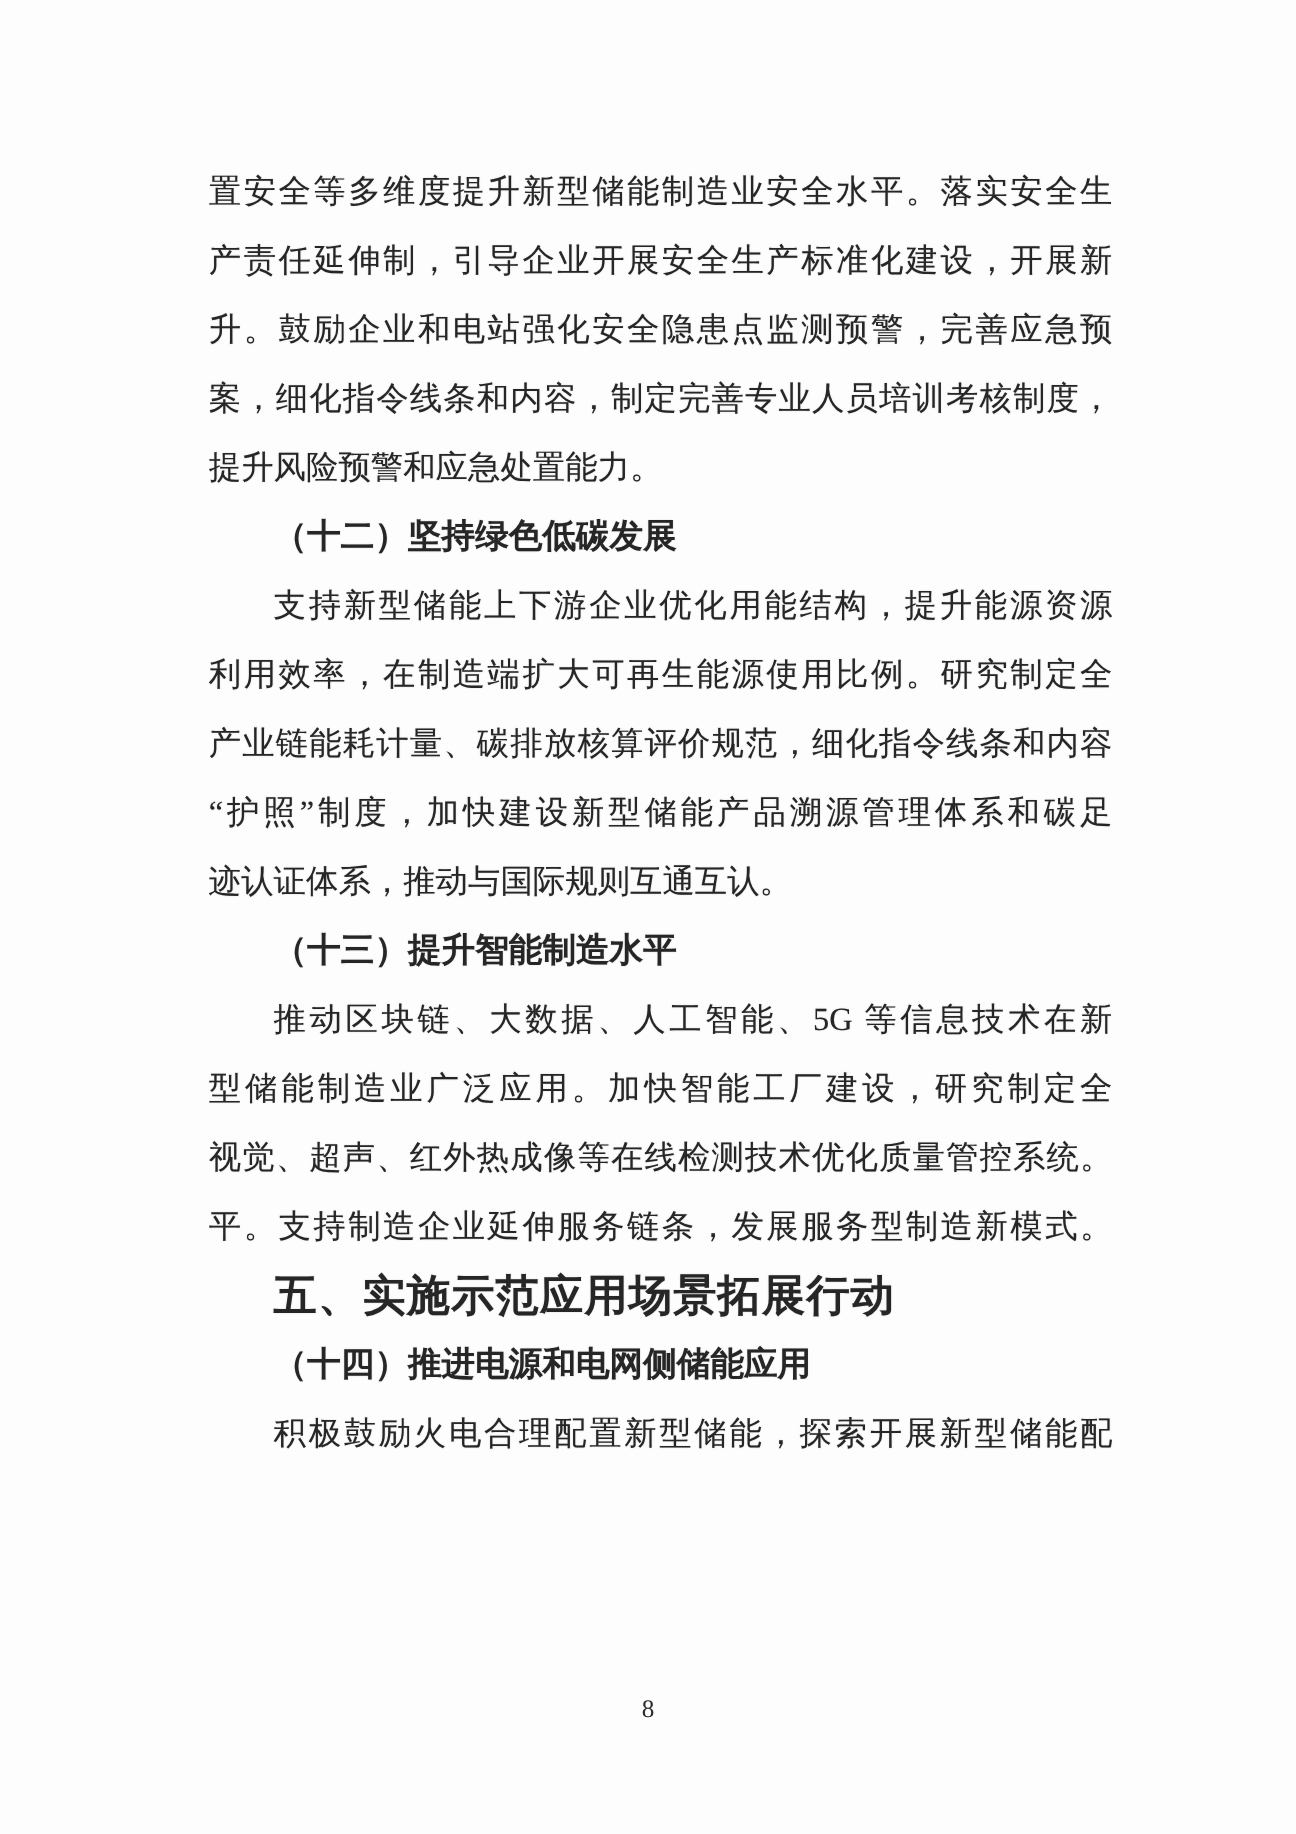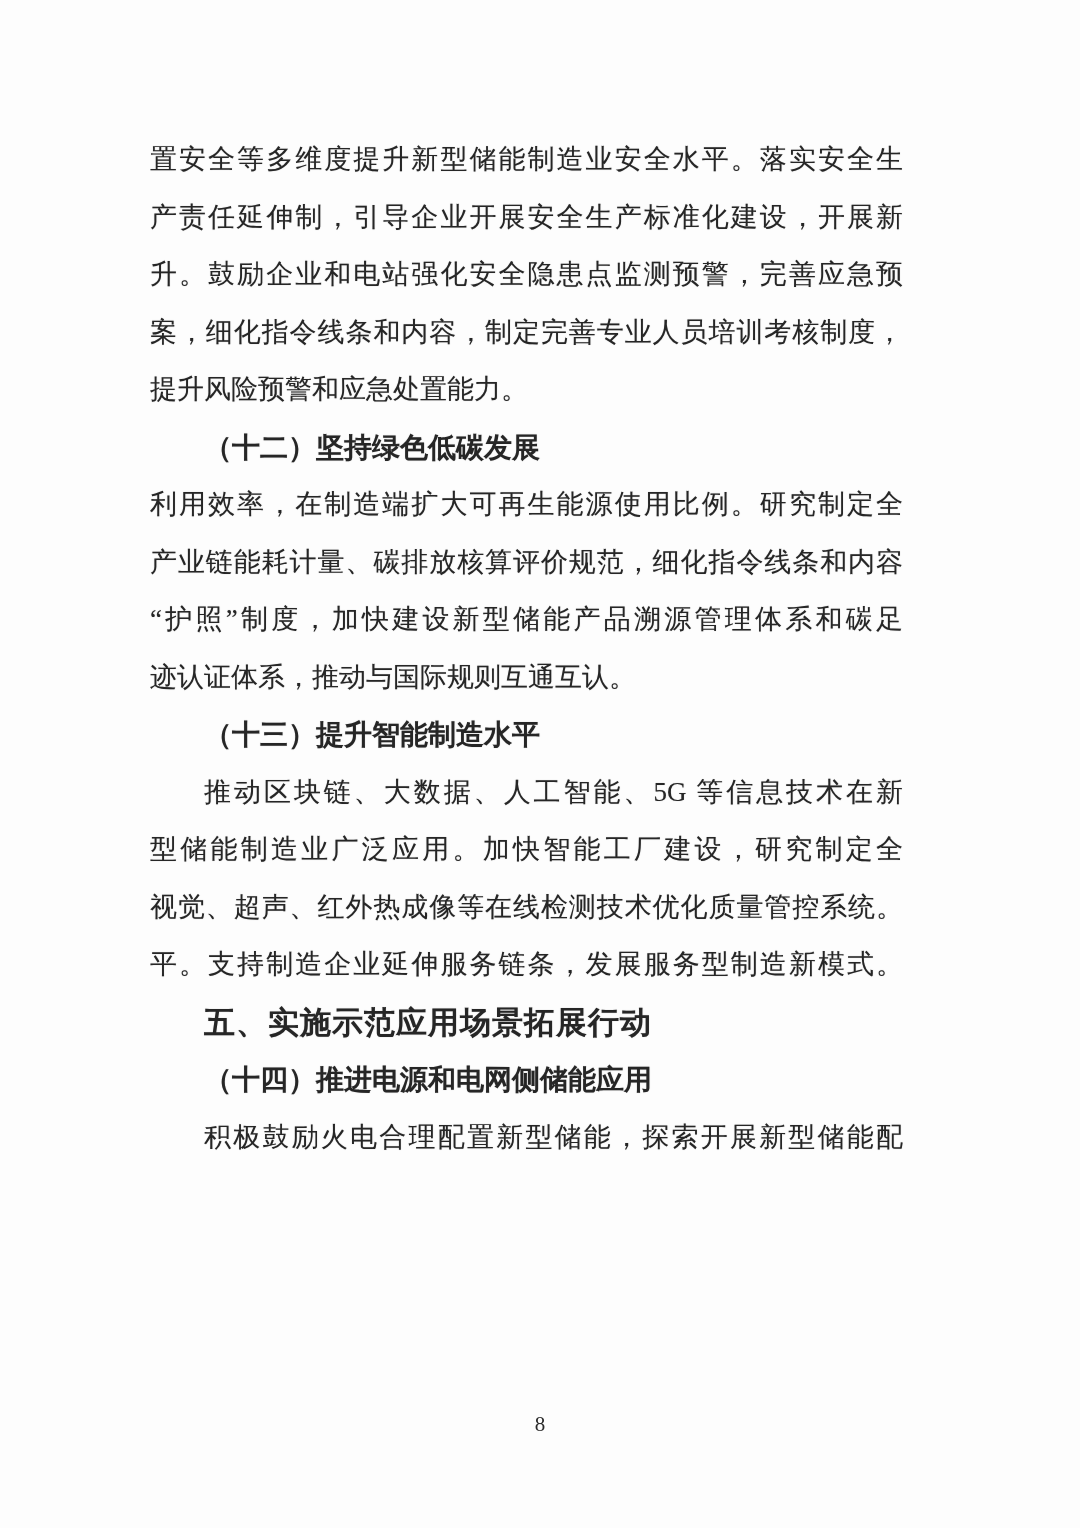--- a/index.html
+++ b/index.html
@@ -8,21 +8,21 @@
     position:relative;
     width:1080px;
     height:1528px;
     background:#fdfdfd;
     overflow:hidden;
     font-family:"Liberation Serif","DejaVu Serif",serif;
     color:#262626;
   }
   .content{
     position:absolute;
-    left:150px;
+    left:174px;
     top:131px;
     width:753px;
   }
   .ln{
     height:57.5px;
     line-height:57.5px;
     font-size:27px;
     text-align:justify;
     text-align-last:justify;
     overflow:hidden;
@@ -37,21 +37,21 @@
   }
   .h2{
     font-weight:bold;
     font-size:28px;
     text-align:left;
     text-align-last:left;
   }
   .h1{
     font-weight:bold;
     font-family:"Liberation Sans","DejaVu Sans",sans-serif;
-    font-size:31px;
+    font-size:36px;
     letter-spacing:1px;
     text-align:left;
     text-align-last:left;
   }
   .footer{
     position:absolute;
     left:0;
     right:0;
     top:1412px;
     text-align:center;
@@ -66,20 +66,21 @@
   <div class="content">
 
     <div class="ln">置安全等多维度提升新型储能制造业安全水平。落实安全生</div>
     <div class="ln">产责任延伸制，引导企业开展安全生产标准化建设，开展新</div>
     <div class="ln">升。鼓励企业和电站强化安全隐患点监测预警，完善应急预</div>
     <div class="ln">案，细化指令线条和内容，制定完善专业人员培训考核制度，</div>
     <div class="ln left">提升风险预警和应急处置能力。</div>
 
     <div class="ln ind h2">（十二）坚持绿色低碳发展</div>
 
+    <div class="ln ind">支持新型储能上下游企业优化用能结构，提升能源资源</div>
     <div class="ln">利用效率，在制造端扩大可再生能源使用比例。研究制定全</div>
     <div class="ln">产业链能耗计量、碳排放核算评价规范，细化指令线条和内容</div>
     <div class="ln">“护照”制度，加快建设新型储能产品溯源管理体系和碳足</div>
     <div class="ln left">迹认证体系，推动与国际规则互通互认。</div>
 
     <div class="ln ind h2">（十三）提升智能制造水平</div>
 
     <div class="ln ind">推动区块链、大数据、人工智能、5G 等信息技术在新</div>
     <div class="ln">型储能制造业广泛应用。加快智能工厂建设，研究制定全</div>
     <div class="ln">视觉、超声、红外热成像等在线检测技术优化质量管控系统。</div>

